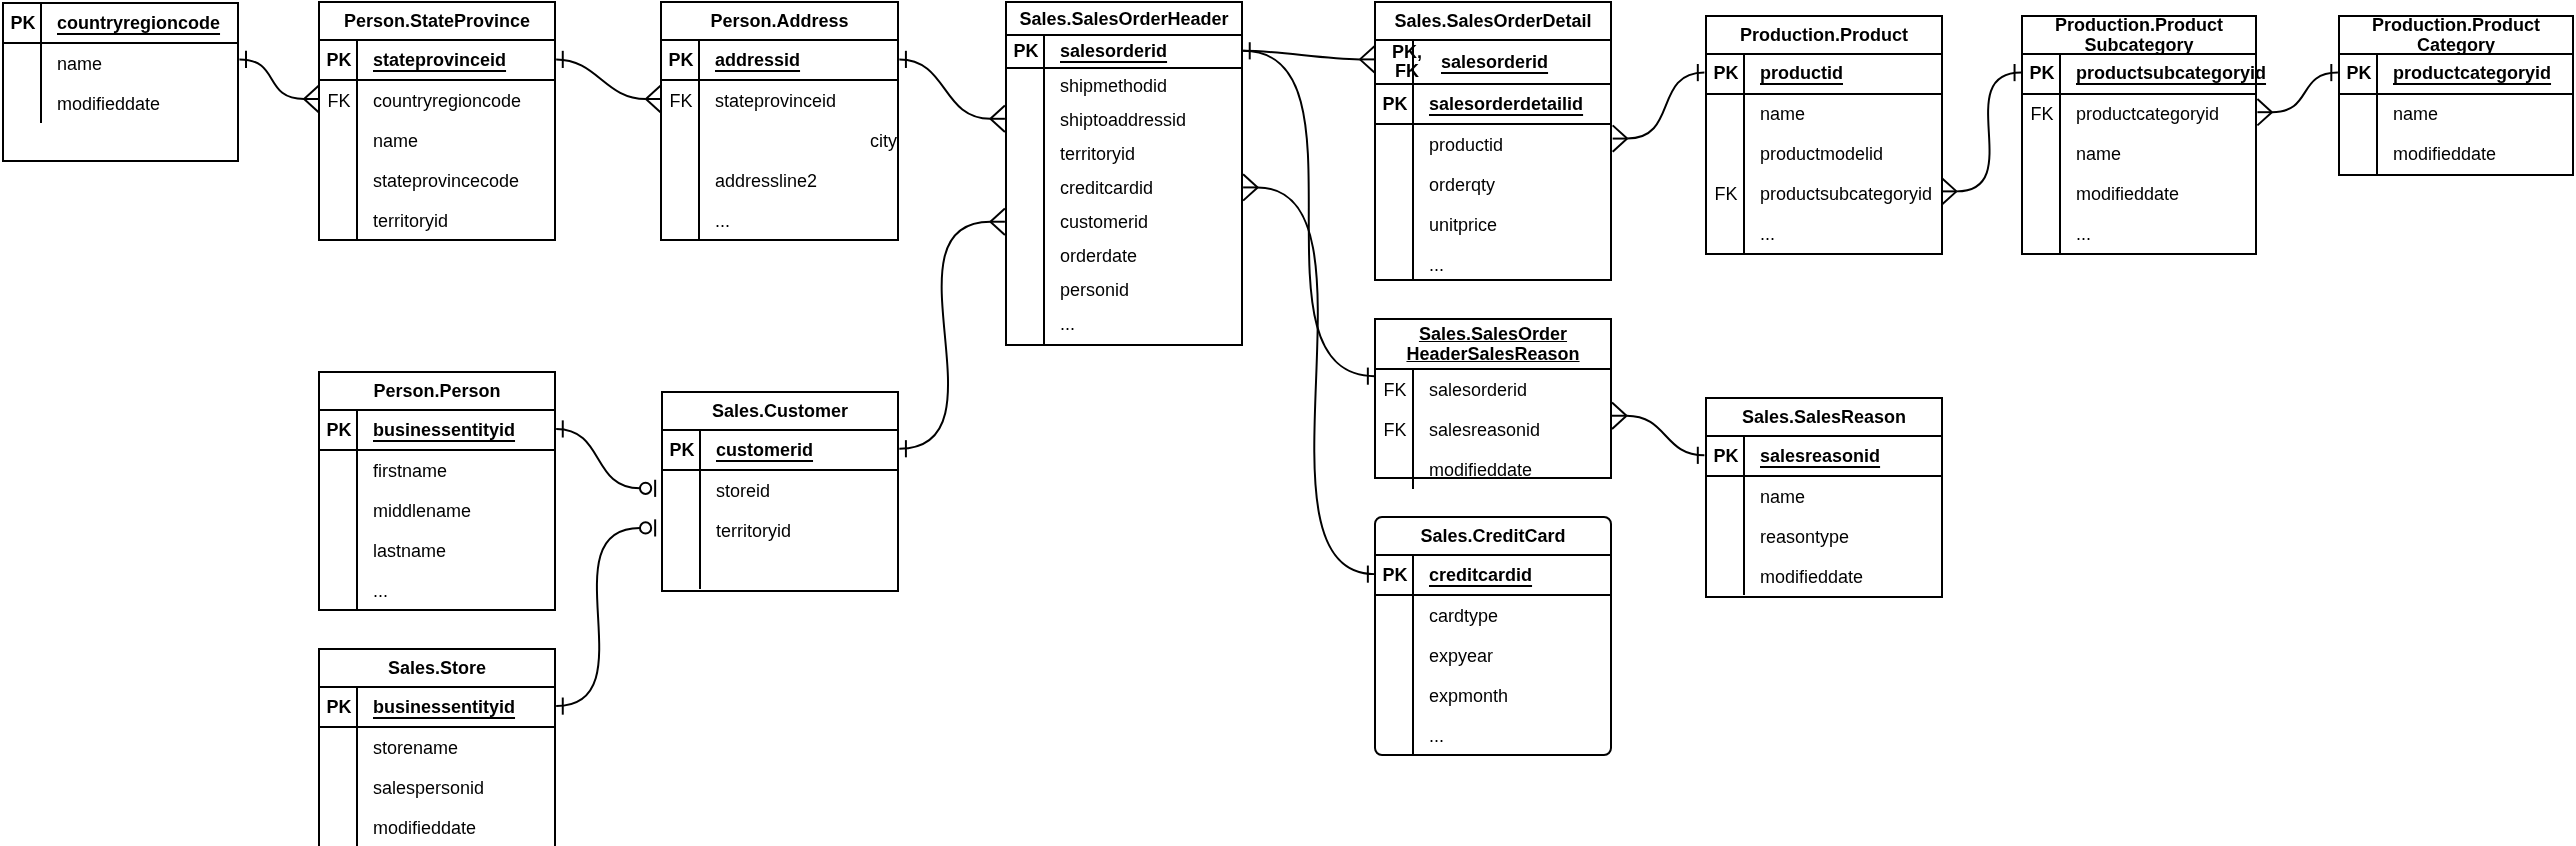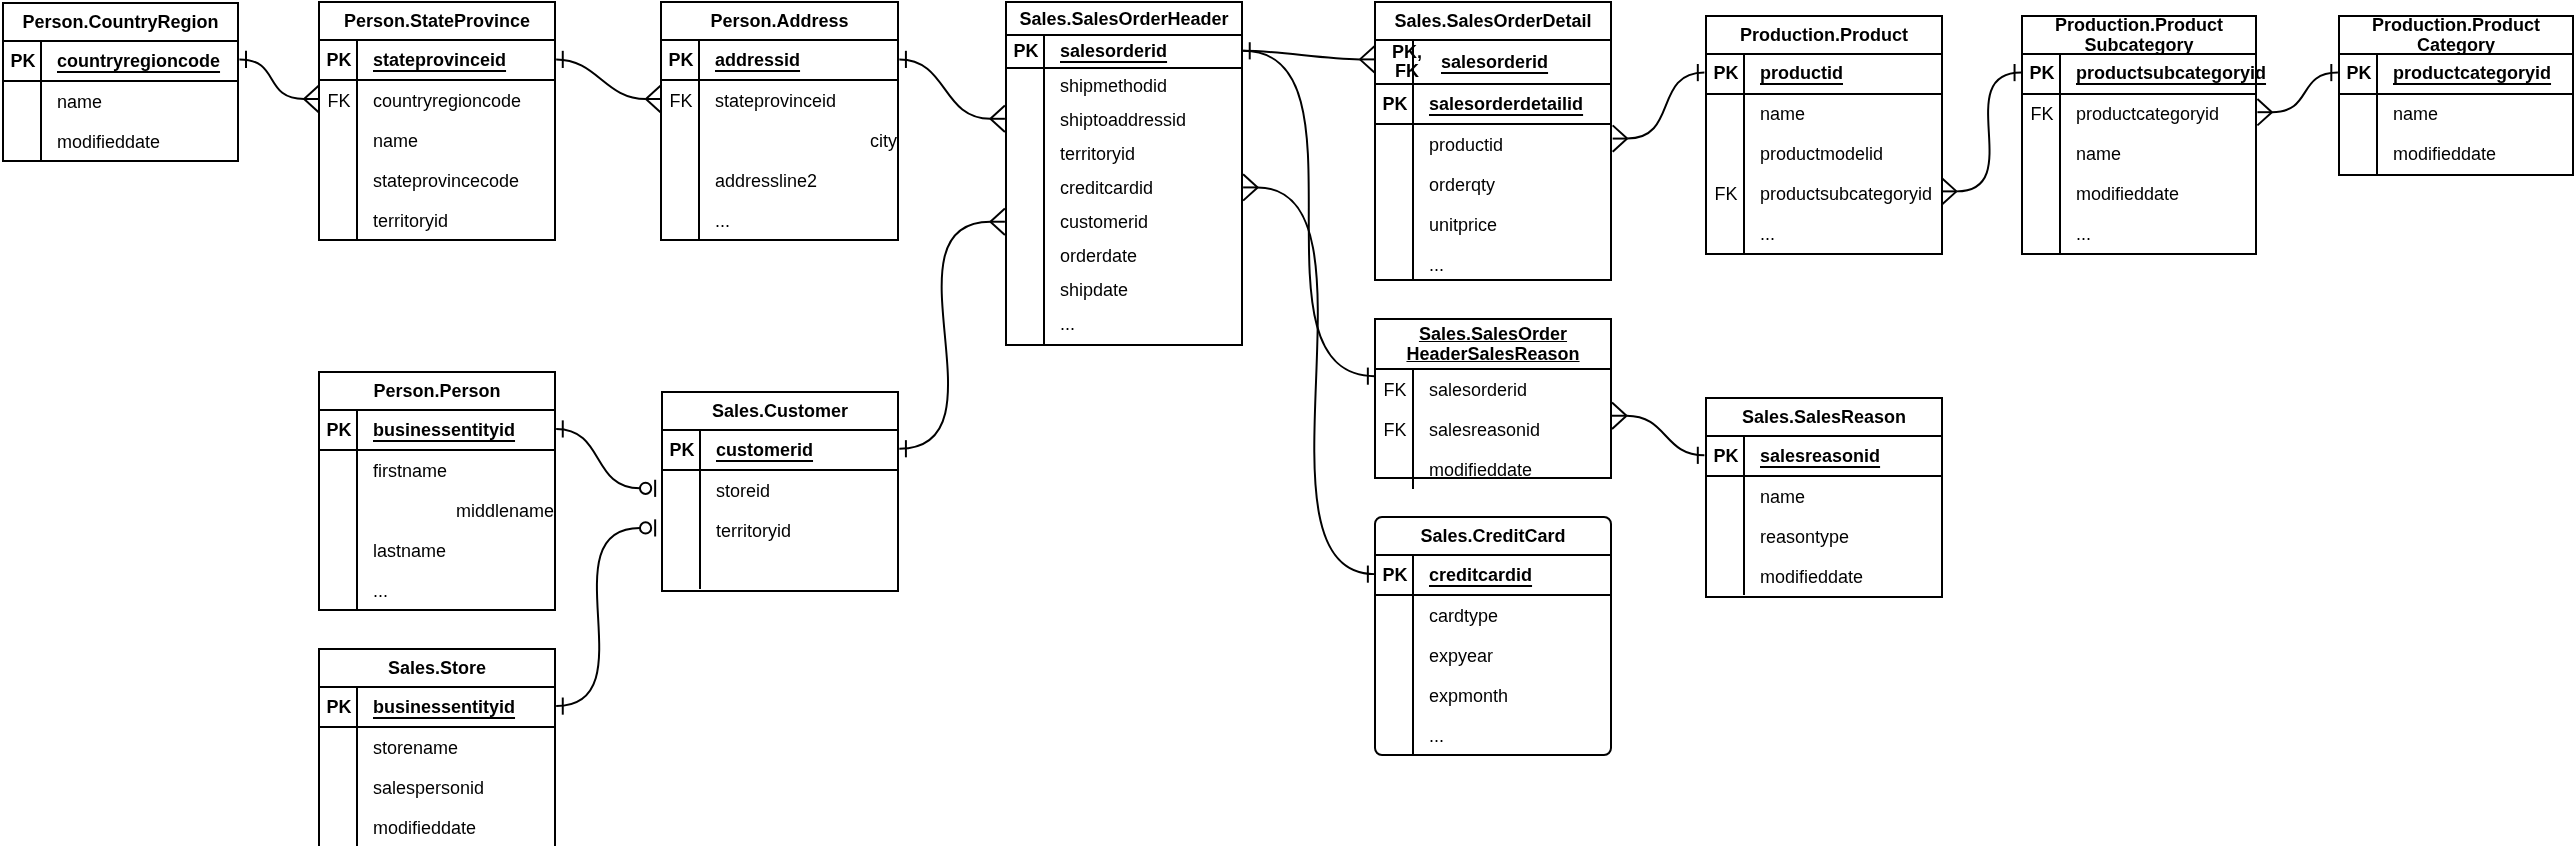--- a/index.html
+++ b/index.html
@@ -184,23 +184,20 @@
       </g>
       <g>
         <path d="M 3542 110 C 3479.2 110, 3504.8 170, 3442 170" class="edge-path"></path>
         <line x1="3532" y1="97" x2="3532" y2="123" class="edge-marker"></line>
         <line x1="3420" y1="150" x2="3442" y2="170" class="edge-marker"></line>
         <line x1="3420" y1="190" x2="3442" y2="170" class="edge-marker"></line>
         <line x1="3420" y1="170" x2="3442" y2="170" class="edge-marker"></line>
       </g>
     </svg>
 <div class="entity" style="left: 2px; top: 2px; width: 237px; height: 160px;">
-      <div class="entity-title" style="height: 38px;">
-        <span>Person.CountryRegion</span>
-      </div>
       <div class="entity-body" style="height: 119px;">
         <div class="key-divider"></div>
         <div class="entity-row has-divider" style="height: 40px;">
           <div class="key-cell pk">
             <span>PK</span>
           </div>
           <div class="field-cell pk">countryregioncode</div>
         </div>
         <div class="entity-row" style="height: 40px;">
           <div class="key-cell"></div>
@@ -307,21 +304,21 @@
         <div class="entity-row" style="height: 34px;">
           <div class="key-cell"></div>
           <div class="field-cell">customerid</div>
         </div>
         <div class="entity-row" style="height: 34px;">
           <div class="key-cell"></div>
           <div class="field-cell">orderdate</div>
         </div>
         <div class="entity-row" style="height: 34px;">
           <div class="key-cell"></div>
-          <div class="field-cell">shipdate</div>
+          <div class="field-cell">personid</div>
         </div>
         <div class="entity-row" style="height: 34px;">
           <div class="key-cell"></div>
           <div class="field-cell">...</div>
         </div>
       </div>
     </div>
     <div class="entity" style="left: 1374px; top: 1.3px; width: 238px; height: 280px;">
       <div class="entity-title" style="height: 38px;">
         <span>Sales.SalesOrderDetail</span>
@@ -456,21 +453,21 @@
         <div class="entity-row has-divider" style="height: 40px;">
           <div class="key-cell pk">
             <span>PK</span>
           </div>
           <div class="field-cell pk">businessentityid</div>
         </div>
         <div class="entity-row" style="height: 40px;">
           <div class="key-cell"></div>
           <div class="field-cell">firstname</div>
         </div>
-        <div class="entity-row" style="height: 40px; justify-content: flex-end;">
+        <div class="entity-row" style="height: 40px;">
           <div class="key-cell"></div>
           <div class="field-cell">middlename</div>
         </div>
         <div class="entity-row" style="height: 40px;">
           <div class="key-cell"></div>
           <div class="field-cell">lastname</div>
         </div>
         <div class="entity-row" style="height: 40px;">
           <div class="key-cell"></div>
           <div class="field-cell">...</div>

